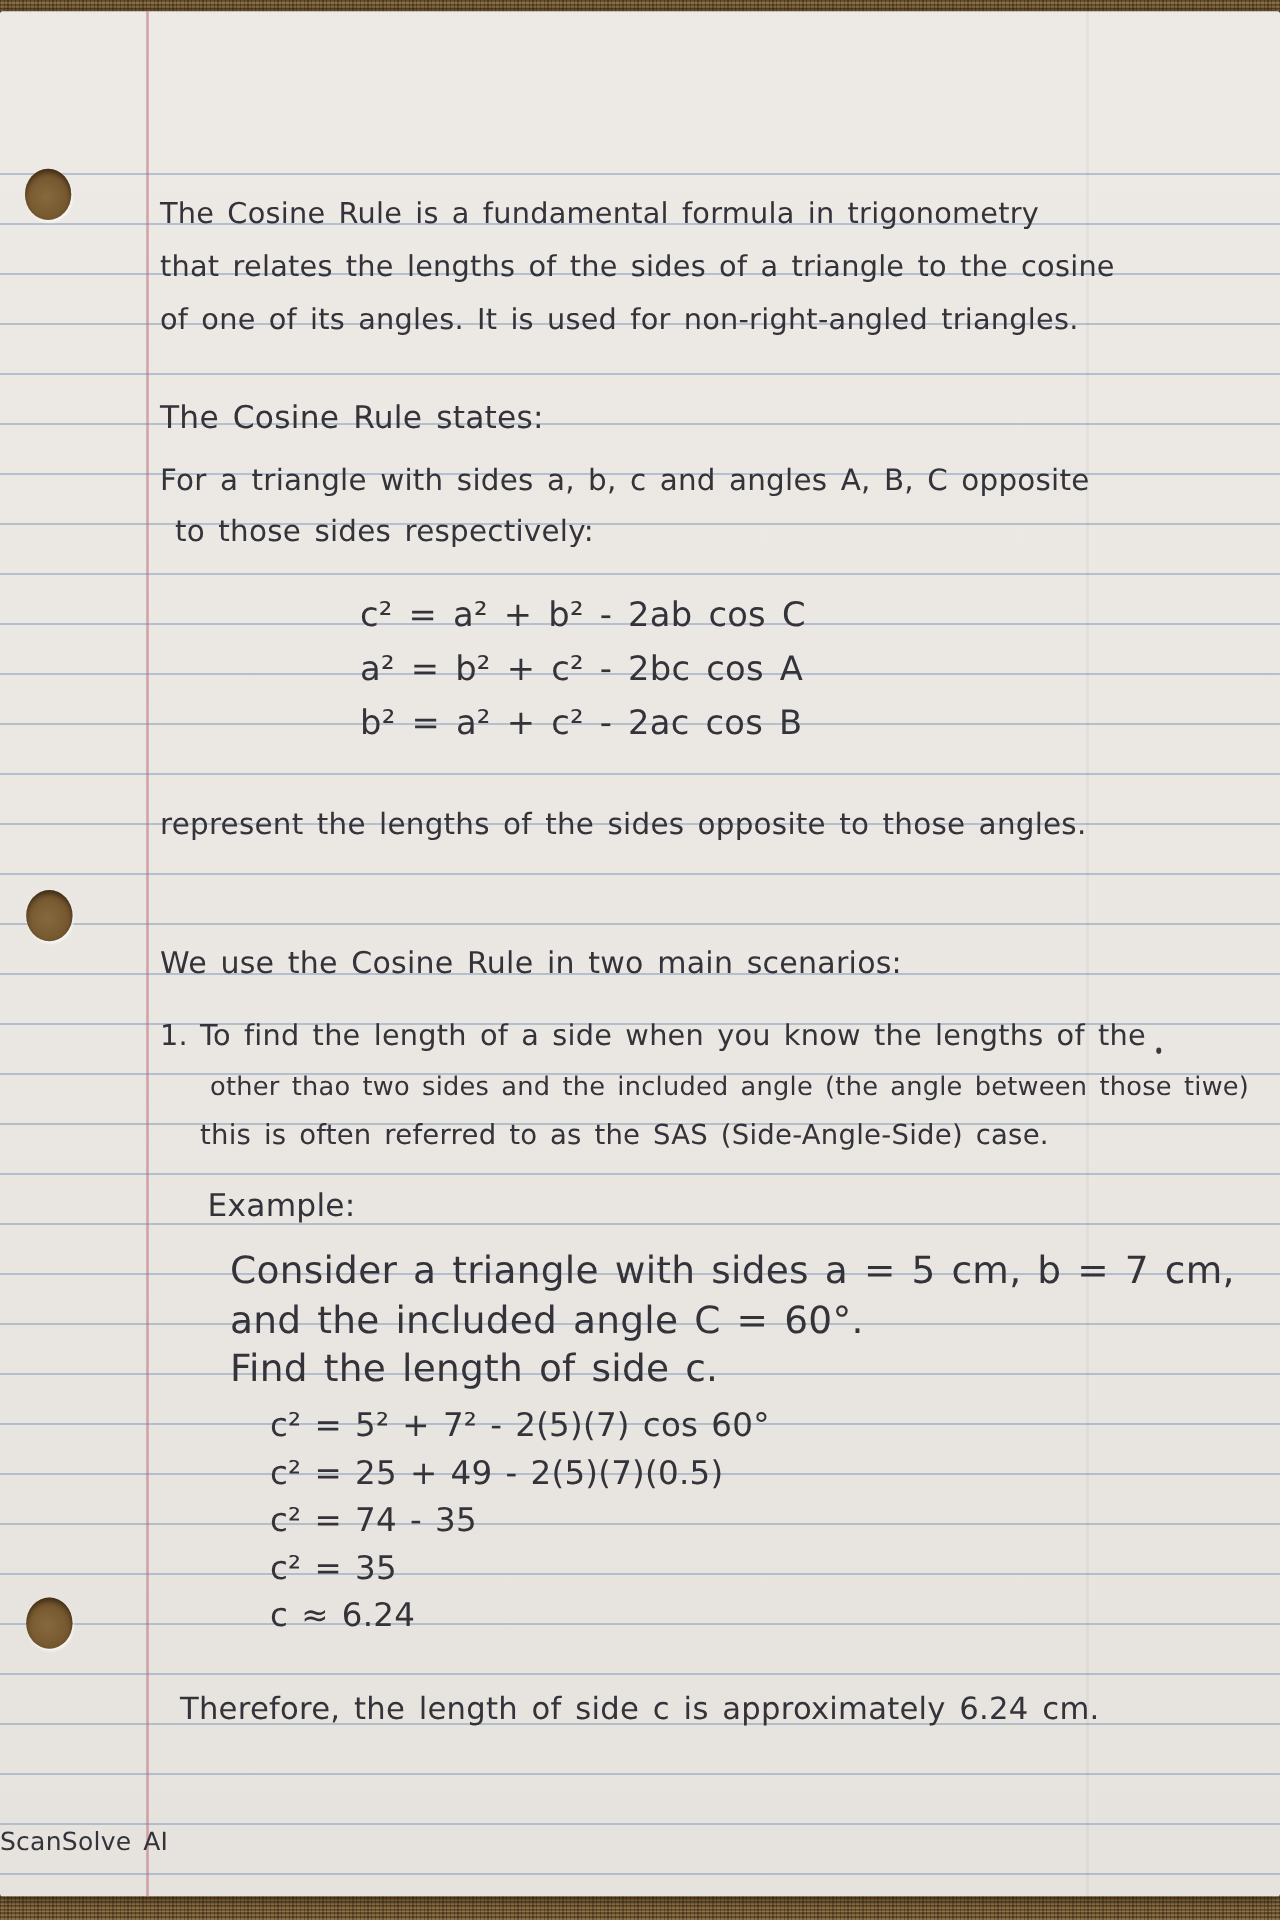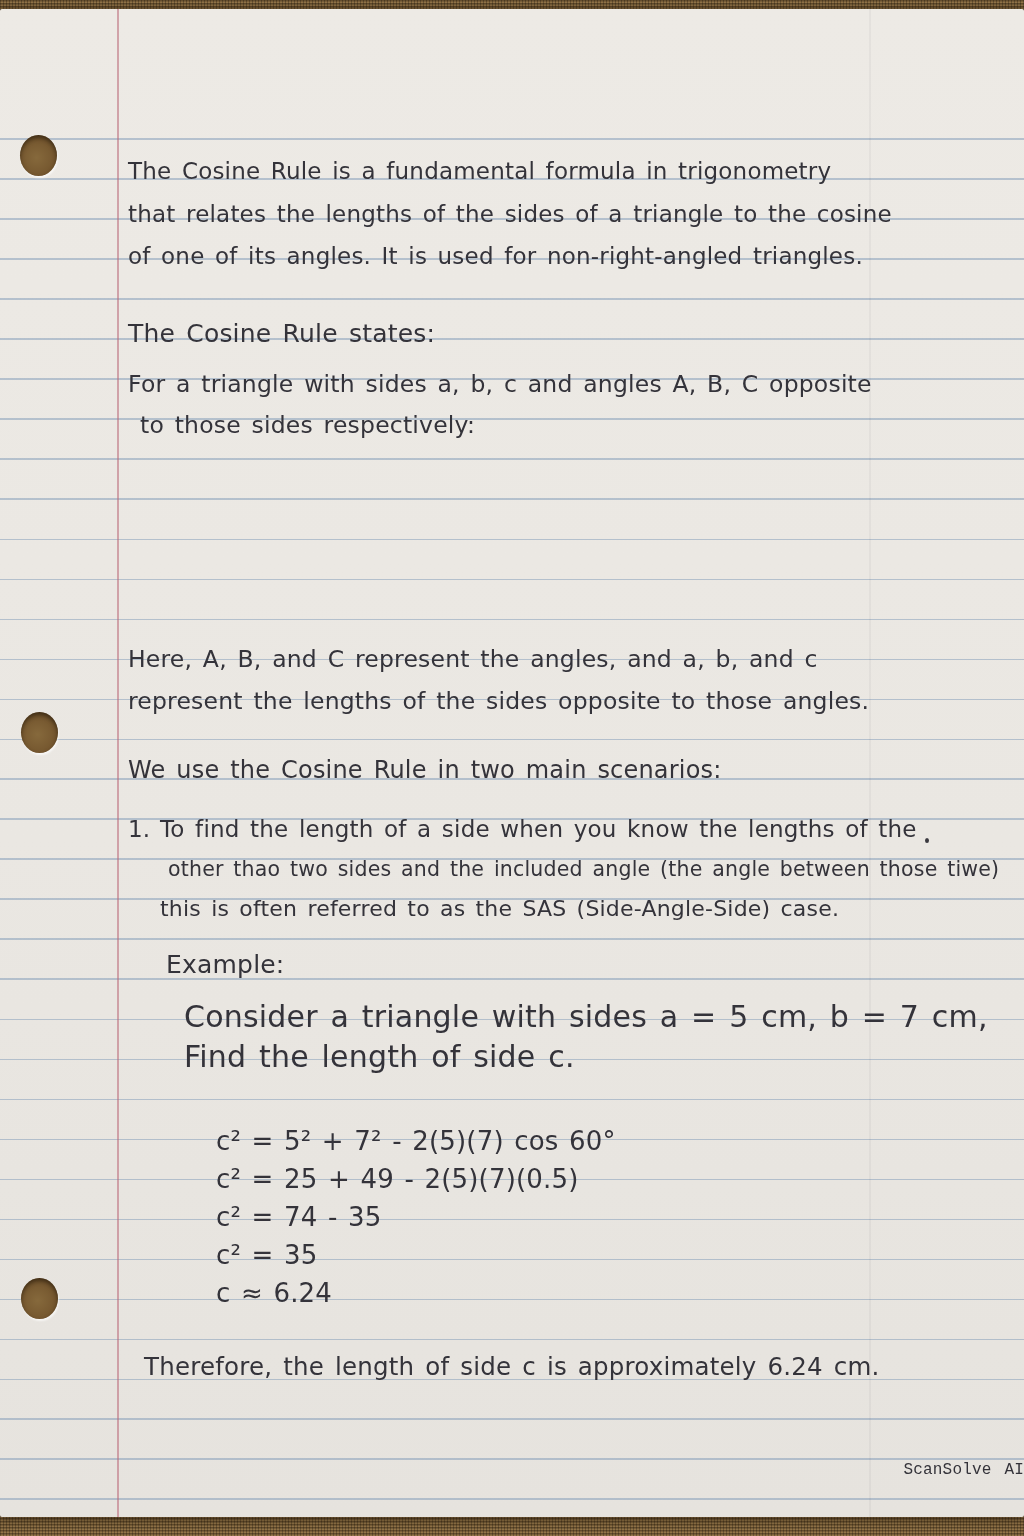--- a/index.html
+++ b/index.html
@@ -53,21 +53,21 @@
   .item1{left:128px;top:800px;line-height:40px;font-size:23px;}
   .item1 .num{position:absolute;left:0;top:0;}
   .item1 .lines{margin-left:32px;}
   .item1 .l2{font-size:20.5px;margin-left:8px;}
   .item1 .l3{font-size:22px;}
   .h-example{left:166px;top:941px;font-size:25px;}
   .p-consider{left:184px;top:988px;font-size:30px;line-height:39.5px;}
   .f-work{left:216px;top:1113px;font-size:26px;line-height:38px;word-spacing:2px;}
   .f-work .radicand{display:inline-block;border-top:2.5px solid #34333a;padding:1px 3px 0 1px;line-height:30px;}
   .p-concl{left:144px;top:1343px;font-size:24.5px;}
-  .watermark{left:0;right:0;top:1452px;text-align:right;font-size:16px;white-space:normal;font-family:Liberation Mono, monospace;}
+  .watermark{left:0;right:0;top:1452px;text-align:left;font-size:20px;white-space:normal;}
   .stray-dot{position:absolute;left:925px;top:829px;width:4px;height:5px;border-radius:50%;background:#3a393f;}
 </style>
 </head>
 <body>
 
 <div class="paper">
   <div class="rules"></div>
   <div class="margin-line"></div>
   <div class="crease"></div>
 
@@ -81,42 +81,47 @@
     <div>of one of its angles. It is used for non-right-angled triangles.</div>
   </div>
 
   <div class="txt h-states">The Cosine Rule states:</div>
 
   <div class="txt p-for">
     <div>For a triangle with sides a, b, c and angles A, B, C opposite</div>
     <div class="l2">to those sides respectively:</div>
   </div>
 
+  <div class="txt f-main">
+    <div>c² = a² + b² - 2ab cos C</div>
+    <div>a² = b² + c² - 2bc cos A</div>
+    <div>b² = a² + c² - 2ac cos B</div>
+  </div>
 
   <div class="txt p-here">
-    <div>Here, A, B, and C represent the angles, and a, b, and c</div>
     <div>represent the lengths of the sides opposite to those angles.</div>
   </div>
 
   <div class="txt h-weuse">We use the Cosine Rule in two main scenarios:</div>
 
   <div class="txt item1">
     <span class="num">1.</span>
     <div class="lines">
       <div>To find the length of a side when you know the lengths of the</div>
       <div class="l2">other thao two sides and the included angle (the angle between those tiwe)</div>
       <div class="l3">this is often referred to as the SAS (Side-Angle-Side) case.</div>
     </div>
   </div>
   <div class="stray-dot"></div>
 
   <div class="txt h-example">Example:</div>
 
   <div class="txt p-consider">
     <div>Consider a triangle with sides a = 5 cm, b = 7 cm,</div>
+    <div>and the included angle C = 60°.</div>
     <div>Find the length of side c.</div>
   </div>
 
   <div class="txt f-work">
     <div>c² = 5² + 7² - 2(5)(7) cos 60°</div>
     <div>c² = 25 + 49 - 2(5)(7)(0.5)</div>
     <div>c² = 74 - 35</div>
     <div>c² = 35</div>
     <div>c ≈ 6.24</div>
   </div>

